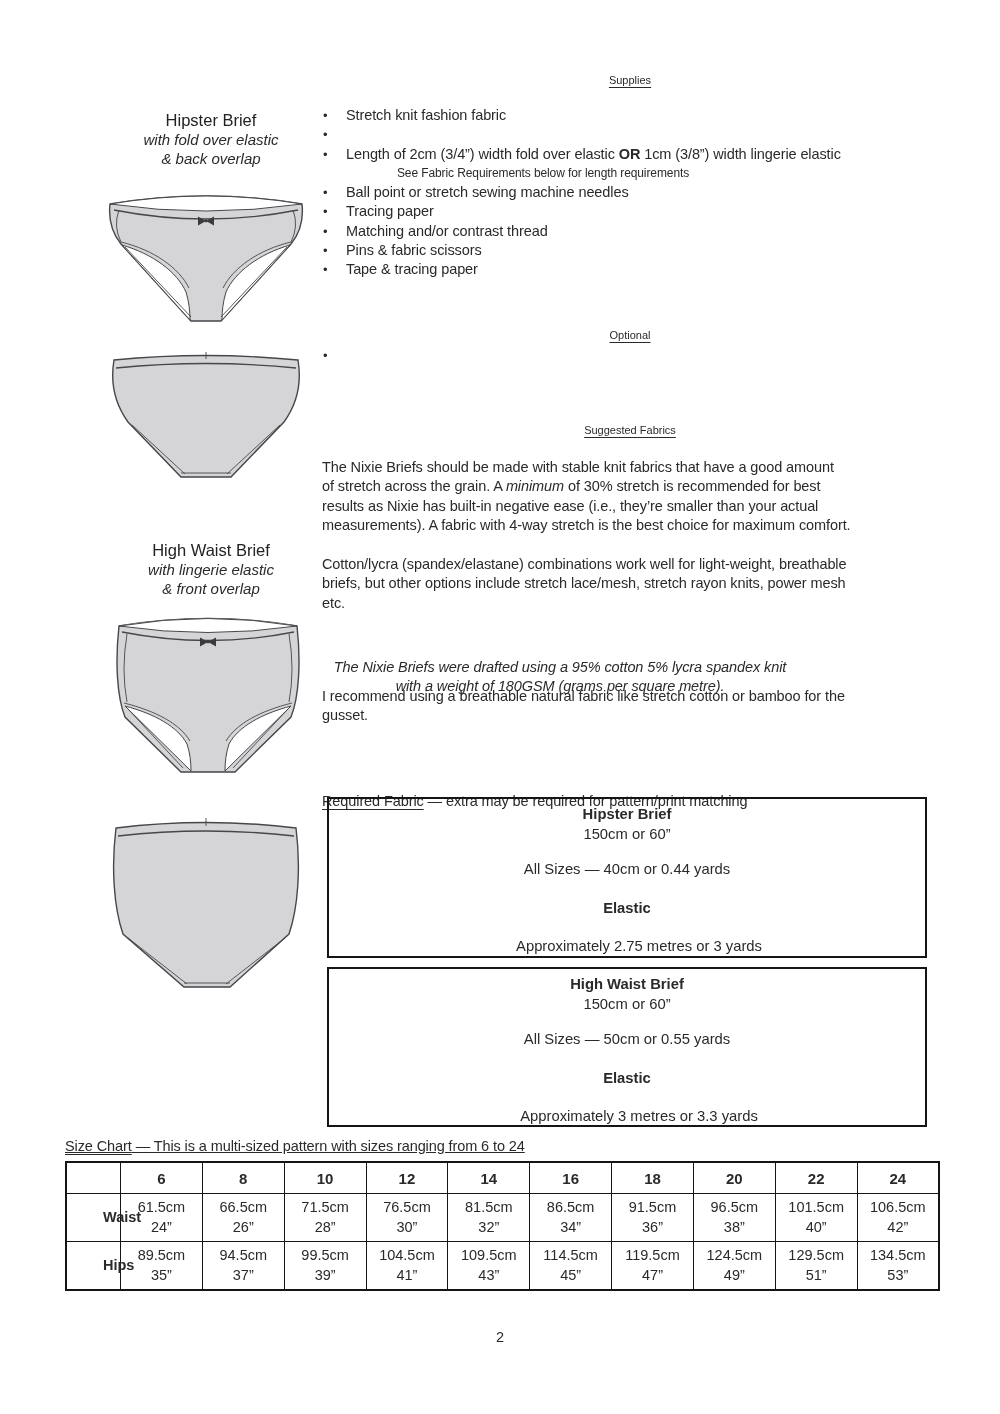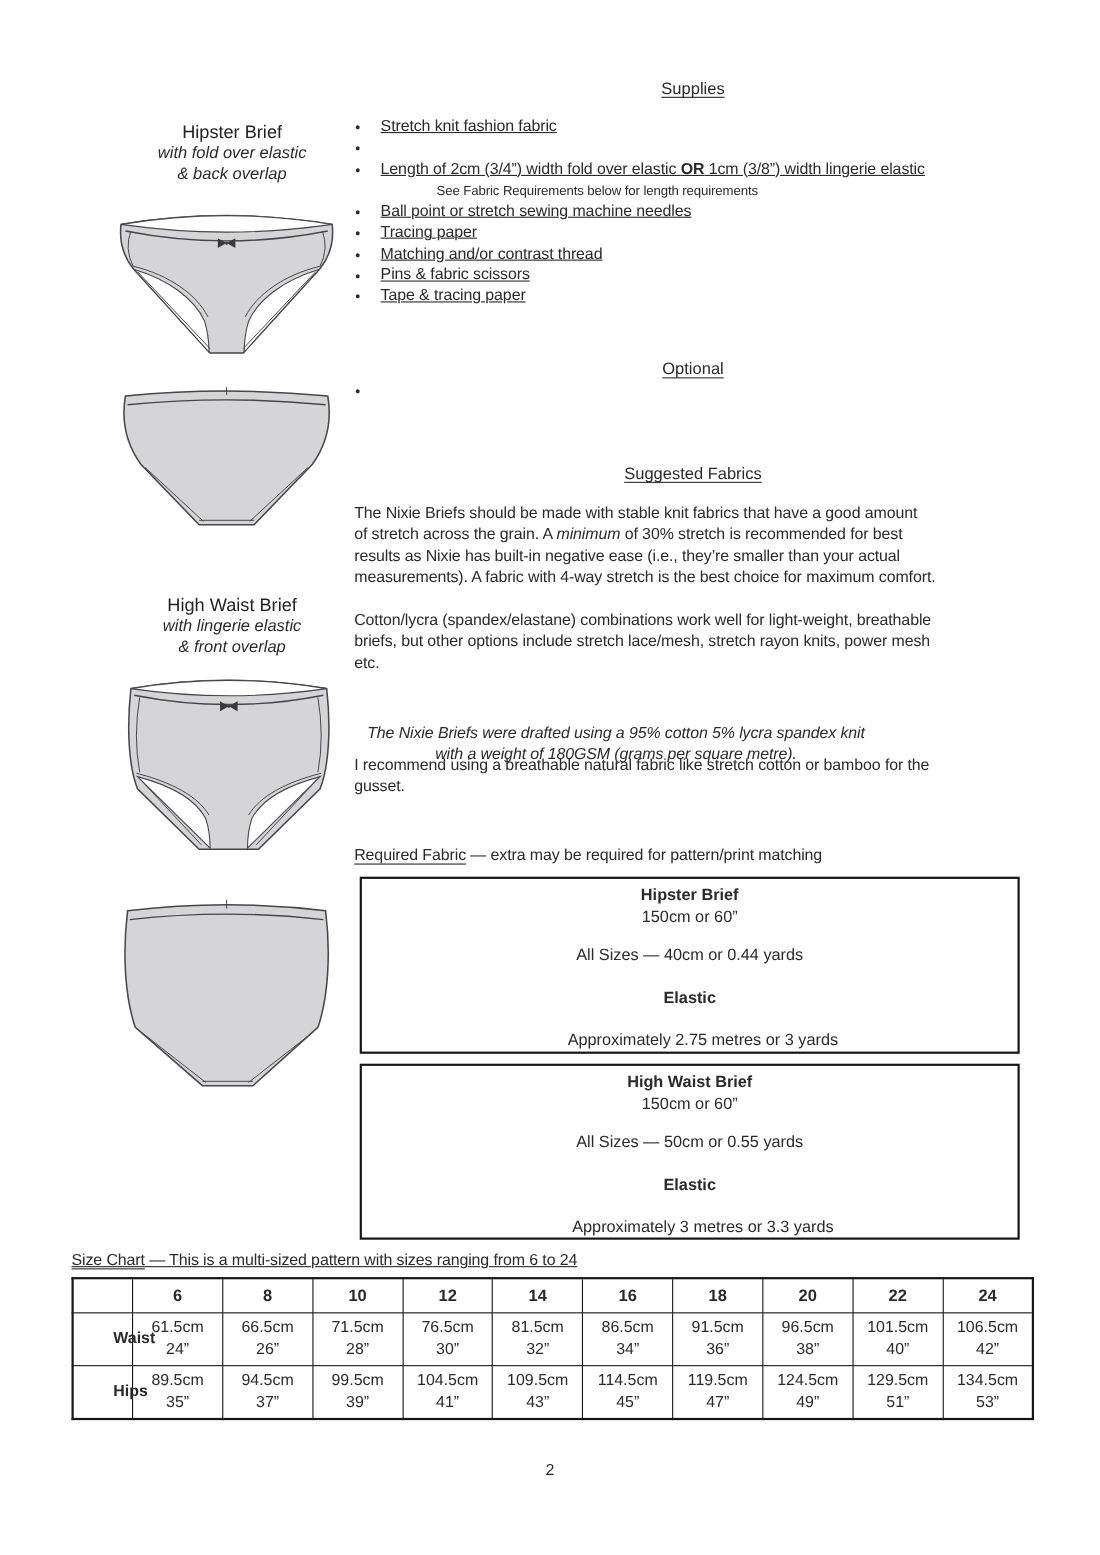--- a/index.html
+++ b/index.html
@@ -3,29 +3,29 @@
 <meta charset="utf-8">
 <style>
   html,body{margin:0;padding:0;background:#ffffff;}
   .page{position:relative;width:1000px;height:1414px;background:#ffffff;
         font-family:"Liberation Sans",sans-serif;color:#2a2a2c;overflow:hidden;}
   .abs{position:absolute;}
   .center{text-align:center;}
   .u{text-decoration:underline;text-underline-offset:3px;}
   .pre{white-space:pre;}
   .body-text{font-size:14.5px;line-height:19.3px;letter-spacing:-0.1px;}
-  .heading{font-size:15px;line-height:19px;}
+  .heading{font-size:11px;line-height:19px;}
   .it{font-style:italic;}
   .b{font-weight:bold;}
   .small{font-size:11.5px;}
   .left-title{font-size:16.5px;line-height:20px;color:#222;}
   .left-sub{font-size:15px;line-height:19px;font-style:italic;white-space:pre;}
   .brow{display:flex;}
   .bdot{width:23px;flex:0 0 23px;font-size:13px;line-height:19.3px;}
-  .btext{white-space:pre;text-decoration:underline;}
+  .btext{white-space:pre;}
   .see-note{width:440px;text-align:center;font-size:12px;line-height:19.3px;}
   .fbox{border:2px solid #151515;width:600px;text-align:center;font-size:14.8px;line-height:20px;box-sizing:border-box;padding-top:5px;}
   .fbox .m1{margin-top:15px;}
   .fbox .m2{margin-top:19px;}
   .fbox .m3{margin-top:18px;margin-left:24px;}
   table.sizes{border-collapse:collapse;table-layout:fixed;width:875px;border:2px solid #151515;font-size:14.5px;}
   table.sizes th,table.sizes td{border:1.5px solid #151515;text-align:center;vertical-align:middle;padding:0;}
   table.sizes th.corner,table.sizes th.rowlab{width:53px;}
   table.sizes thead th{height:30px;font-size:15px;font-weight:bold;}
   table.sizes td,table.sizes th.rowlab{height:47px;line-height:19.5px;}
@@ -169,21 +169,21 @@
   <div class="abs body-text pre" style="left:322px;top:555px;">Cotton/lycra (spandex/elastane) combinations work well for light-weight, breathable
 briefs, but other options include stretch lace/mesh, stretch rayon knits, power mesh
 etc.</div>
 
   <div class="abs body-text it center" style="left:325px;top:630px;width:470px;white-space:pre;margin-top:28px;">The Nixie Briefs were drafted using a 95% cotton 5% lycra spandex knit
 with a weight of 180GSM (grams per square metre).</div>
 
   <div class="abs body-text pre" style="left:322px;top:687px;">I recommend using a breathable natural fabric like stretch cotton or bamboo for the
 gusset.</div>
 
-  <div class="abs body-text pre" style="left:322px;top:769px;"><span class="u">Required Fabric</span><span> — extra may be required for pattern/print matching</span></div>
+  <div class="abs body-text pre" style="left:322px;top:792px;"><span class="u">Required Fabric</span><span> — extra may be required for pattern/print matching</span></div>
 
   <div class="abs fbox" style="left:327px;top:797px;height:161px;">
     <div class="b">Hipster Brief</div>
     <div>150cm or 60”</div>
     <div class="m1">All Sizes — 40cm or 0.44 yards</div>
     <div class="m2 b">Elastic</div>
     <div class="m3">Approximately 2.75 metres or 3 yards</div>
   </div>
 
   <div class="abs fbox" style="left:327px;top:967px;height:160px;">

